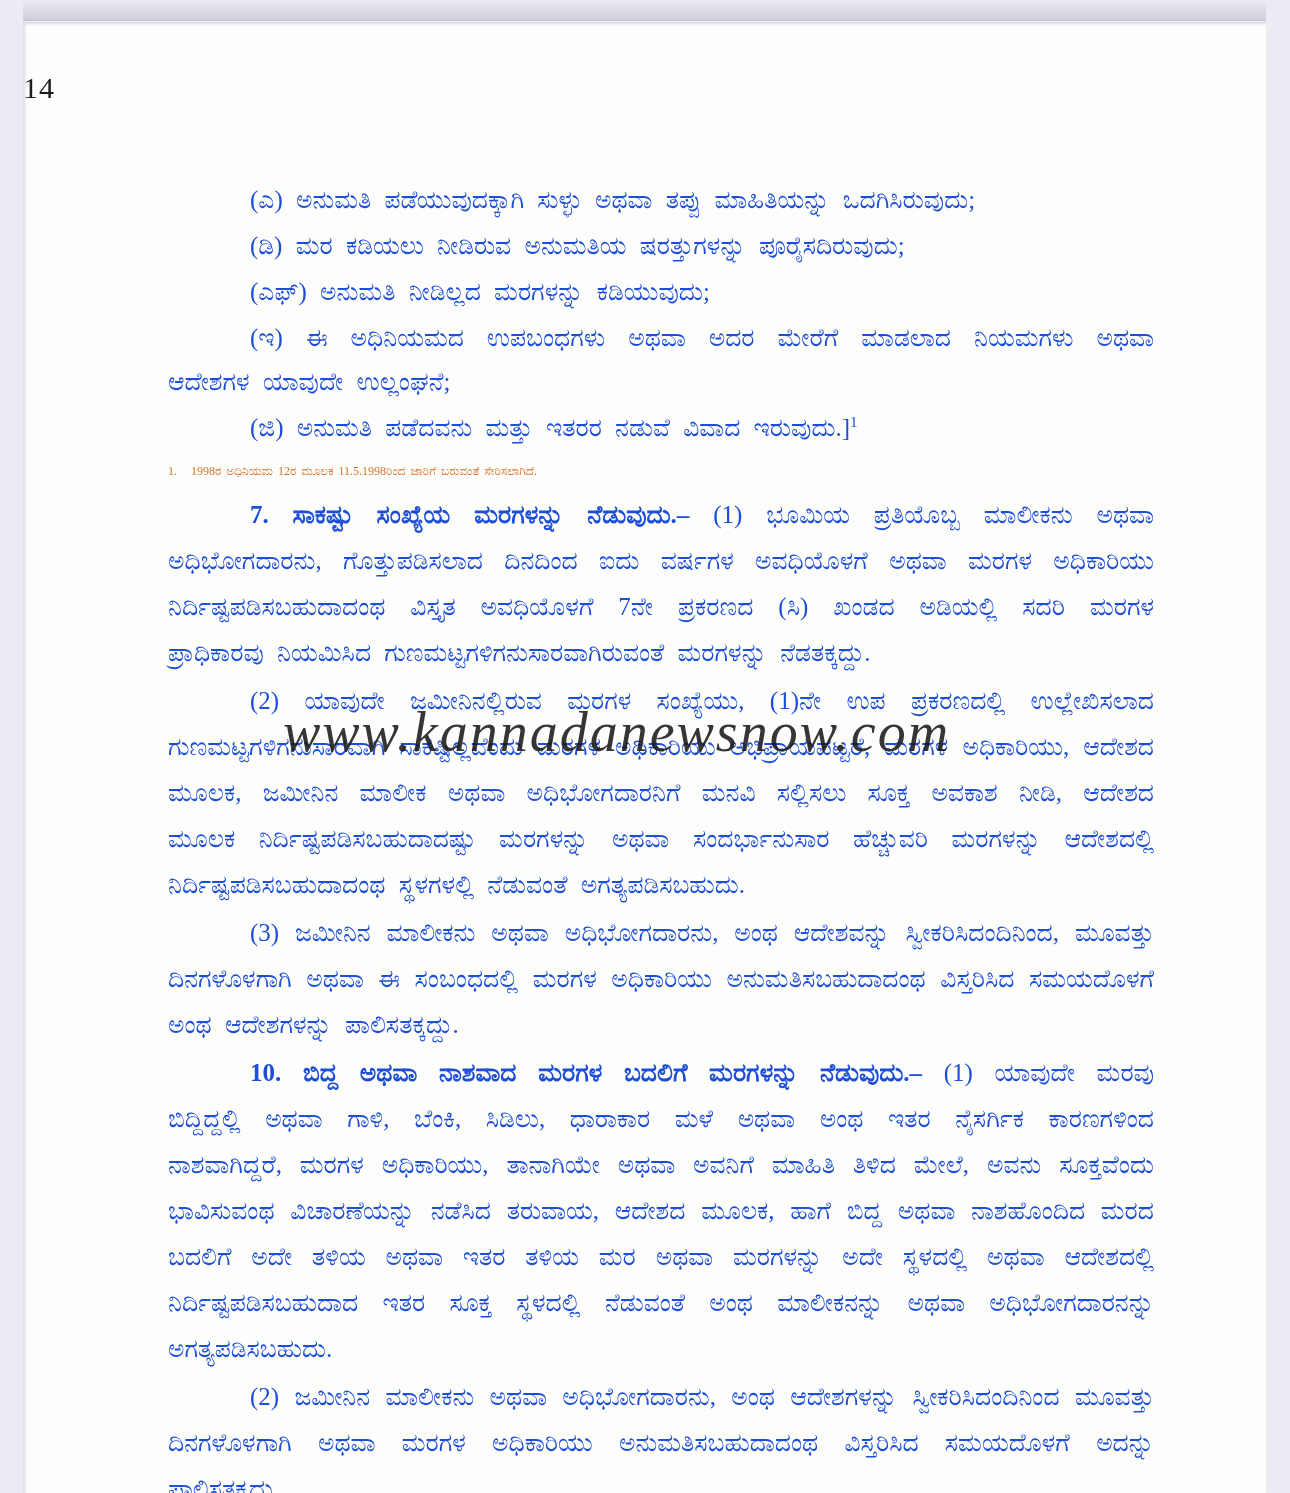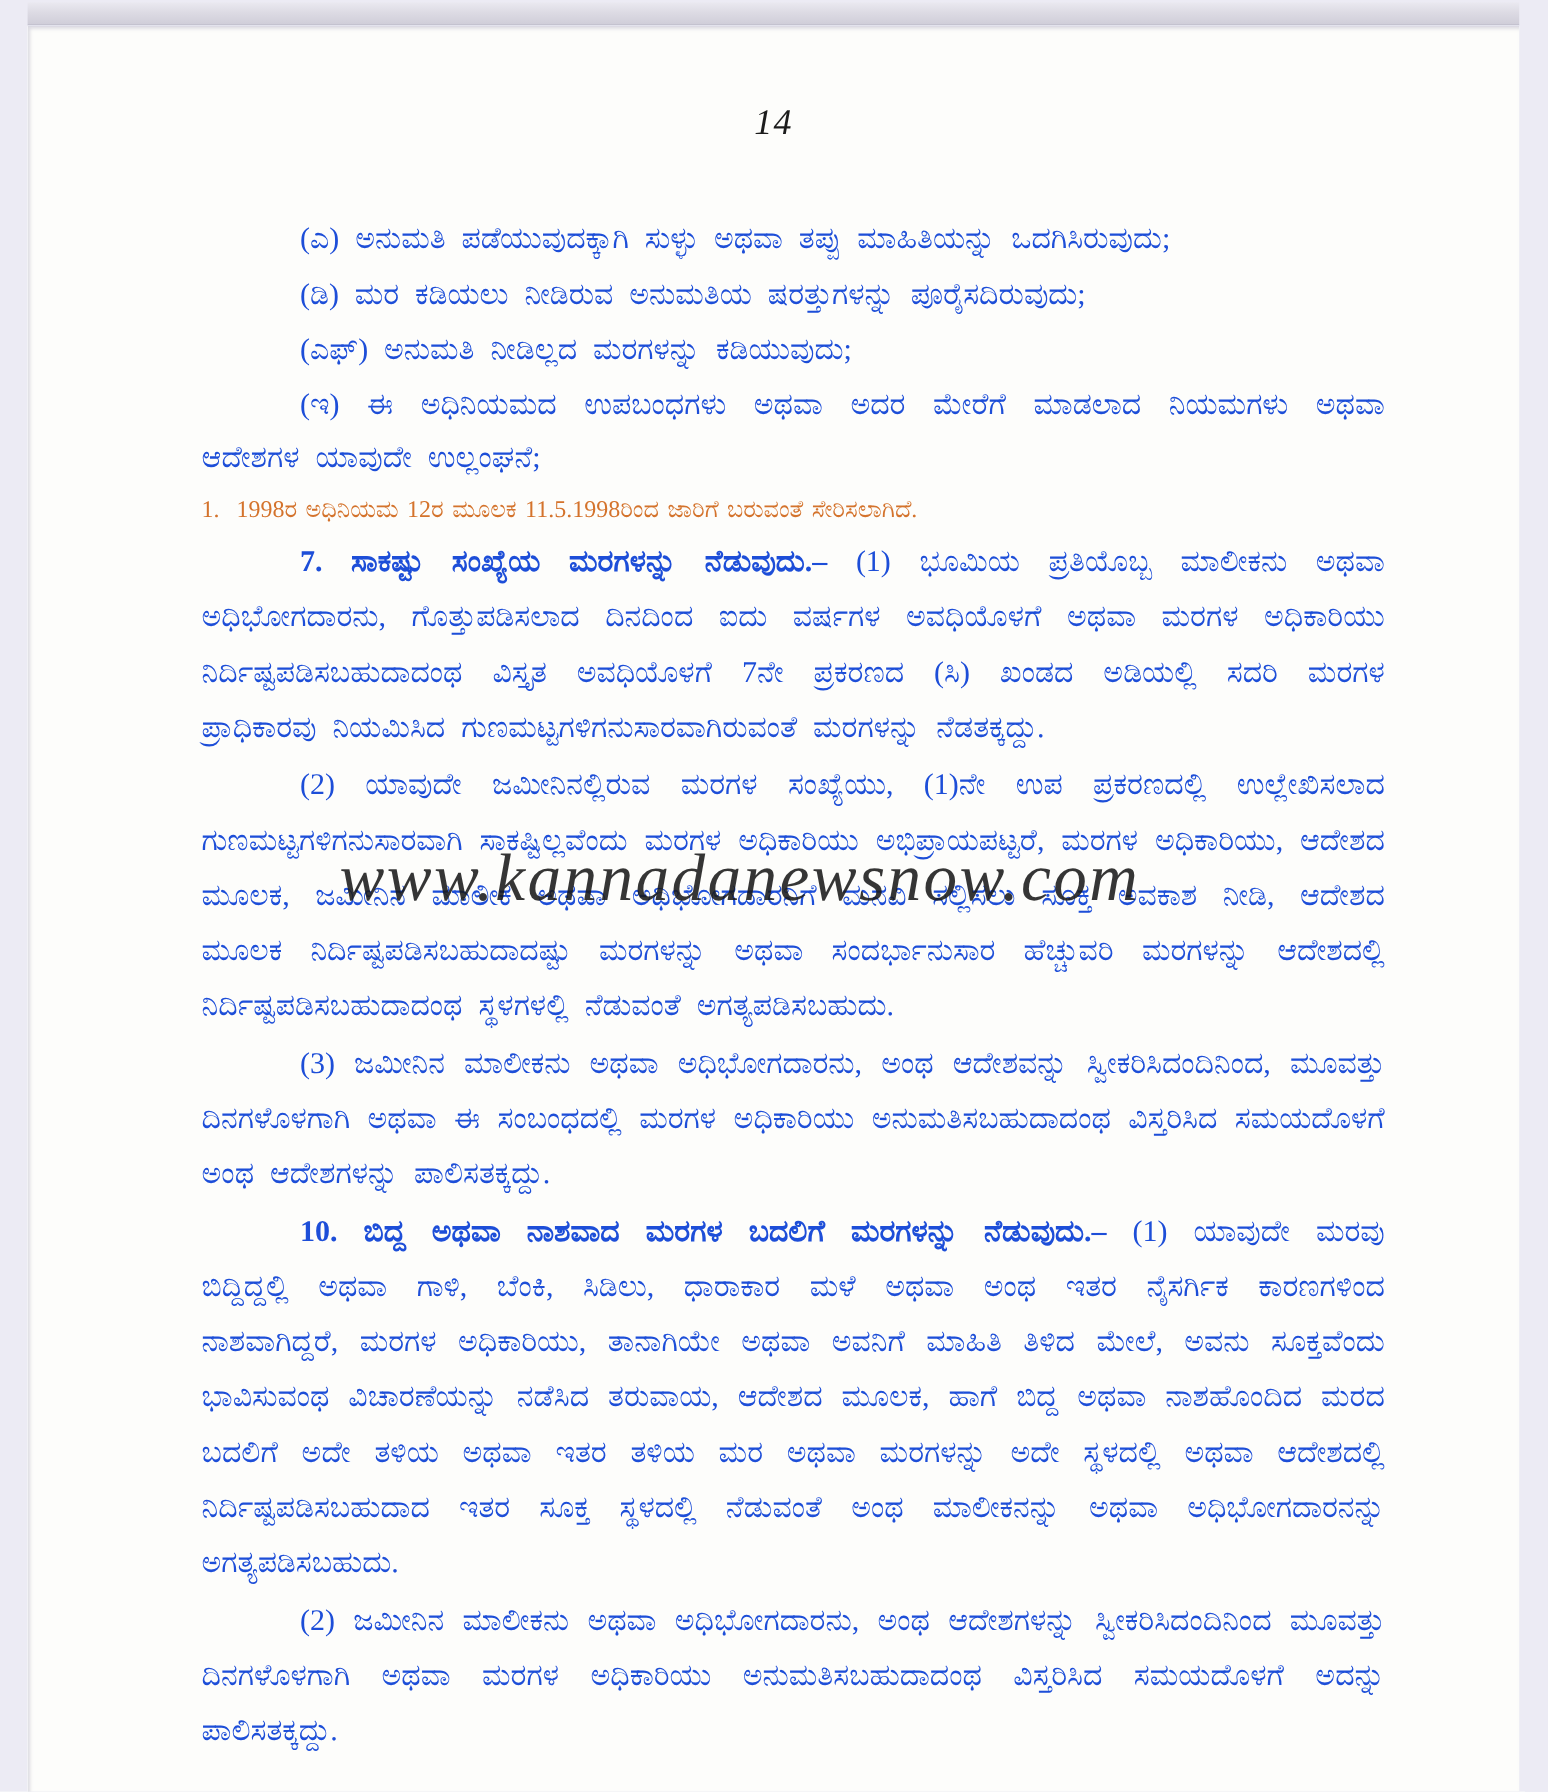--- a/index.html
+++ b/index.html
@@ -17,26 +17,25 @@
     border-bottom: 1px solid #c4c2cf;
   }
   .page {
     position: absolute;
     left: 23px; top: 22px;
     width: 1243px; height: 1471px;
     background: #fdfdfb;
     box-shadow: inset 2px 2px 3px rgba(180,178,195,0.45);
   }
   .page-number {
-    margin-top: 64px;
-    text-align: center;
+    margin-top: 49px;
+    text-align: left;
     font-size: 30px;
     color: #1c1c1c;
     letter-spacing: 1px;
-    font-style: italic;
   }
   .content {
     position: absolute;
     left: 145px; right: 112px; top: 128px;
     color: #1c1c1c;
   }
   .clause, .para {
     font-size: 25px;
     line-height: 44px;
     text-align: justify;
@@ -49,21 +48,21 @@
   .para { line-height: 46px; margin-bottom: 2px; }
   .bold { font-weight: bold; }
   sup.fn-ref {
     font-size: 15px;
     vertical-align: super;
     line-height: 0;
   }
   .footnote {
     margin-top: 8px;
     margin-bottom: 8px;
-    font-size: 20px;
+    font-size: 12px;
     line-height: 26px;
     color: #d4732c;
     text-align: left;
     text-indent: 0;
     word-spacing: 2px;
   }
   .footnote .fn-marker { margin-right: 14px; }
   .watermark {
     position: absolute;
     top: 678px;
@@ -89,20 +88,21 @@
   <div class="page">
 
     <div class="page-number">14</div>
 
     <div class="content">
 
       <p class="clause first-clause">(ಎ) ಅನುಮತಿ ಪಡೆಯುವುದಕ್ಕಾಗಿ ಸುಳ್ಳು ಅಥವಾ ತಪ್ಪು ಮಾಹಿತಿಯನ್ನು ಒದಗಿಸಿರುವುದು;</p>
       <p class="clause">(ಡಿ) ಮರ ಕಡಿಯಲು ನೀಡಿರುವ ಅನುಮತಿಯ ಷರತ್ತುಗಳನ್ನು ಪೂರೈಸದಿರುವುದು;</p>
       <p class="clause">(ಎಫ್) ಅನುಮತಿ ನೀಡಿಲ್ಲದ ಮರಗಳನ್ನು ಕಡಿಯುವುದು;</p>
       <p class="clause">(ಇ) ಈ ಅಧಿನಿಯಮದ ಉಪಬಂಧಗಳು ಅಥವಾ ಅದರ ಮೇರೆಗೆ ಮಾಡಲಾದ ನಿಯಮಗಳು ಅಥವಾ ಆದೇಶಗಳ ಯಾವುದೇ ಉಲ್ಲಂಘನೆ;</p>
+      <p class="clause"><span>(ಜಿ) ಅನುಮತಿ ಪಡೆದವನು ಮತ್ತು ಇತರರ ನಡುವೆ ವಿವಾದ ಇರುವುದು.]</span><sup class="fn-ref">1</sup></p>
 
       <p class="footnote"><span class="fn-marker">1.</span><span>1998ರ ಅಧಿನಿಯಮ 12ರ ಮೂಲಕ 11.5.1998ರಿಂದ ಜಾರಿಗೆ ಬರುವಂತೆ ಸೇರಿಸಲಾಗಿದೆ.</span></p>
 
       <p class="para"><span class="bold">7. ಸಾಕಷ್ಟು ಸಂಖ್ಯೆಯ ಮರಗಳನ್ನು ನೆಡುವುದು.–</span><span> (1) ಭೂಮಿಯ ಪ್ರತಿಯೊಬ್ಬ ಮಾಲೀಕನು ಅಥವಾ ಅಧಿಭೋಗದಾರನು, ಗೊತ್ತುಪಡಿಸಲಾದ ದಿನದಿಂದ ಐದು ವರ್ಷಗಳ ಅವಧಿಯೊಳಗೆ ಅಥವಾ ಮರಗಳ ಅಧಿಕಾರಿಯು ನಿರ್ದಿಷ್ಟಪಡಿಸಬಹುದಾದಂಥ ವಿಸ್ತೃತ ಅವಧಿಯೊಳಗೆ 7ನೇ ಪ್ರಕರಣದ (ಸಿ) ಖಂಡದ ಅಡಿಯಲ್ಲಿ ಸದರಿ ಮರಗಳ ಪ್ರಾಧಿಕಾರವು ನಿಯಮಿಸಿದ ಗುಣಮಟ್ಟಗಳಿಗನುಸಾರವಾಗಿರುವಂತೆ ಮರಗಳನ್ನು ನೆಡತಕ್ಕದ್ದು.</span></p>
       <p class="para">(2) ಯಾವುದೇ ಜಮೀನಿನಲ್ಲಿರುವ ಮರಗಳ ಸಂಖ್ಯೆಯು, (1)ನೇ ಉಪ ಪ್ರಕರಣದಲ್ಲಿ ಉಲ್ಲೇಖಿಸಲಾದ ಗುಣಮಟ್ಟಗಳಿಗನುಸಾರವಾಗಿ ಸಾಕಷ್ಟಿಲ್ಲವೆಂದು ಮರಗಳ ಅಧಿಕಾರಿಯು ಅಭಿಪ್ರಾಯಪಟ್ಟರೆ, ಮರಗಳ ಅಧಿಕಾರಿಯು, ಆದೇಶದ ಮೂಲಕ, ಜಮೀನಿನ ಮಾಲೀಕ ಅಥವಾ ಅಧಿಭೋಗದಾರನಿಗೆ ಮನವಿ ಸಲ್ಲಿಸಲು ಸೂಕ್ತ ಅವಕಾಶ ನೀಡಿ, ಆದೇಶದ ಮೂಲಕ ನಿರ್ದಿಷ್ಟಪಡಿಸಬಹುದಾದಷ್ಟು ಮರಗಳನ್ನು ಅಥವಾ ಸಂದರ್ಭಾನುಸಾರ ಹೆಚ್ಚುವರಿ ಮರಗಳನ್ನು ಆದೇಶದಲ್ಲಿ ನಿರ್ದಿಷ್ಟಪಡಿಸಬಹುದಾದಂಥ ಸ್ಥಳಗಳಲ್ಲಿ ನೆಡುವಂತೆ ಅಗತ್ಯಪಡಿಸಬಹುದು.</p>
       <p class="para">(3) ಜಮೀನಿನ ಮಾಲೀಕನು ಅಥವಾ ಅಧಿಭೋಗದಾರನು, ಅಂಥ ಆದೇಶವನ್ನು ಸ್ವೀಕರಿಸಿದಂದಿನಿಂದ, ಮೂವತ್ತು ದಿನಗಳೊಳಗಾಗಿ ಅಥವಾ ಈ ಸಂಬಂಧದಲ್ಲಿ ಮರಗಳ ಅಧಿಕಾರಿಯು ಅನುಮತಿಸಬಹುದಾದಂಥ ವಿಸ್ತರಿಸಿದ ಸಮಯದೊಳಗೆ ಅಂಥ ಆದೇಶಗಳನ್ನು ಪಾಲಿಸತಕ್ಕದ್ದು.</p>
 
       <p class="para"><span class="bold">10. ಬಿದ್ದ ಅಥವಾ ನಾಶವಾದ ಮರಗಳ ಬದಲಿಗೆ ಮರಗಳನ್ನು ನೆಡುವುದು.–</span><span> (1) ಯಾವುದೇ ಮರವು ಬಿದ್ದಿದ್ದಲ್ಲಿ ಅಥವಾ ಗಾಳಿ, ಬೆಂಕಿ, ಸಿಡಿಲು, ಧಾರಾಕಾರ ಮಳೆ ಅಥವಾ ಅಂಥ ಇತರ ನೈಸರ್ಗಿಕ ಕಾರಣಗಳಿಂದ ನಾಶವಾಗಿದ್ದರೆ, ಮರಗಳ ಅಧಿಕಾರಿಯು, ತಾನಾಗಿಯೇ ಅಥವಾ ಅವನಿಗೆ ಮಾಹಿತಿ ತಿಳಿದ ಮೇಲೆ, ಅವನು ಸೂಕ್ತವೆಂದು ಭಾವಿಸುವಂಥ ವಿಚಾರಣೆಯನ್ನು ನಡೆಸಿದ ತರುವಾಯ, ಆದೇಶದ ಮೂಲಕ, ಹಾಗೆ ಬಿದ್ದ ಅಥವಾ ನಾಶಹೊಂದಿದ ಮರದ ಬದಲಿಗೆ ಅದೇ ತಳಿಯ ಅಥವಾ ಇತರ ತಳಿಯ ಮರ ಅಥವಾ ಮರಗಳನ್ನು ಅದೇ ಸ್ಥಳದಲ್ಲಿ ಅಥವಾ ಆದೇಶದಲ್ಲಿ ನಿರ್ದಿಷ್ಟಪಡಿಸಬಹುದಾದ ಇತರ ಸೂಕ್ತ ಸ್ಥಳದಲ್ಲಿ ನೆಡುವಂತೆ ಅಂಥ ಮಾಲೀಕನನ್ನು ಅಥವಾ ಅಧಿಭೋಗದಾರನನ್ನು ಅಗತ್ಯಪಡಿಸಬಹುದು.</span></p>
       <p class="para">(2) ಜಮೀನಿನ ಮಾಲೀಕನು ಅಥವಾ ಅಧಿಭೋಗದಾರನು, ಅಂಥ ಆದೇಶಗಳನ್ನು ಸ್ವೀಕರಿಸಿದಂದಿನಿಂದ ಮೂವತ್ತು ದಿನಗಳೊಳಗಾಗಿ ಅಥವಾ ಮರಗಳ ಅಧಿಕಾರಿಯು ಅನುಮತಿಸಬಹುದಾದಂಥ ವಿಸ್ತರಿಸಿದ ಸಮಯದೊಳಗೆ ಅದನ್ನು ಪಾಲಿಸತಕ್ಕದ್ದು.</p>
 

